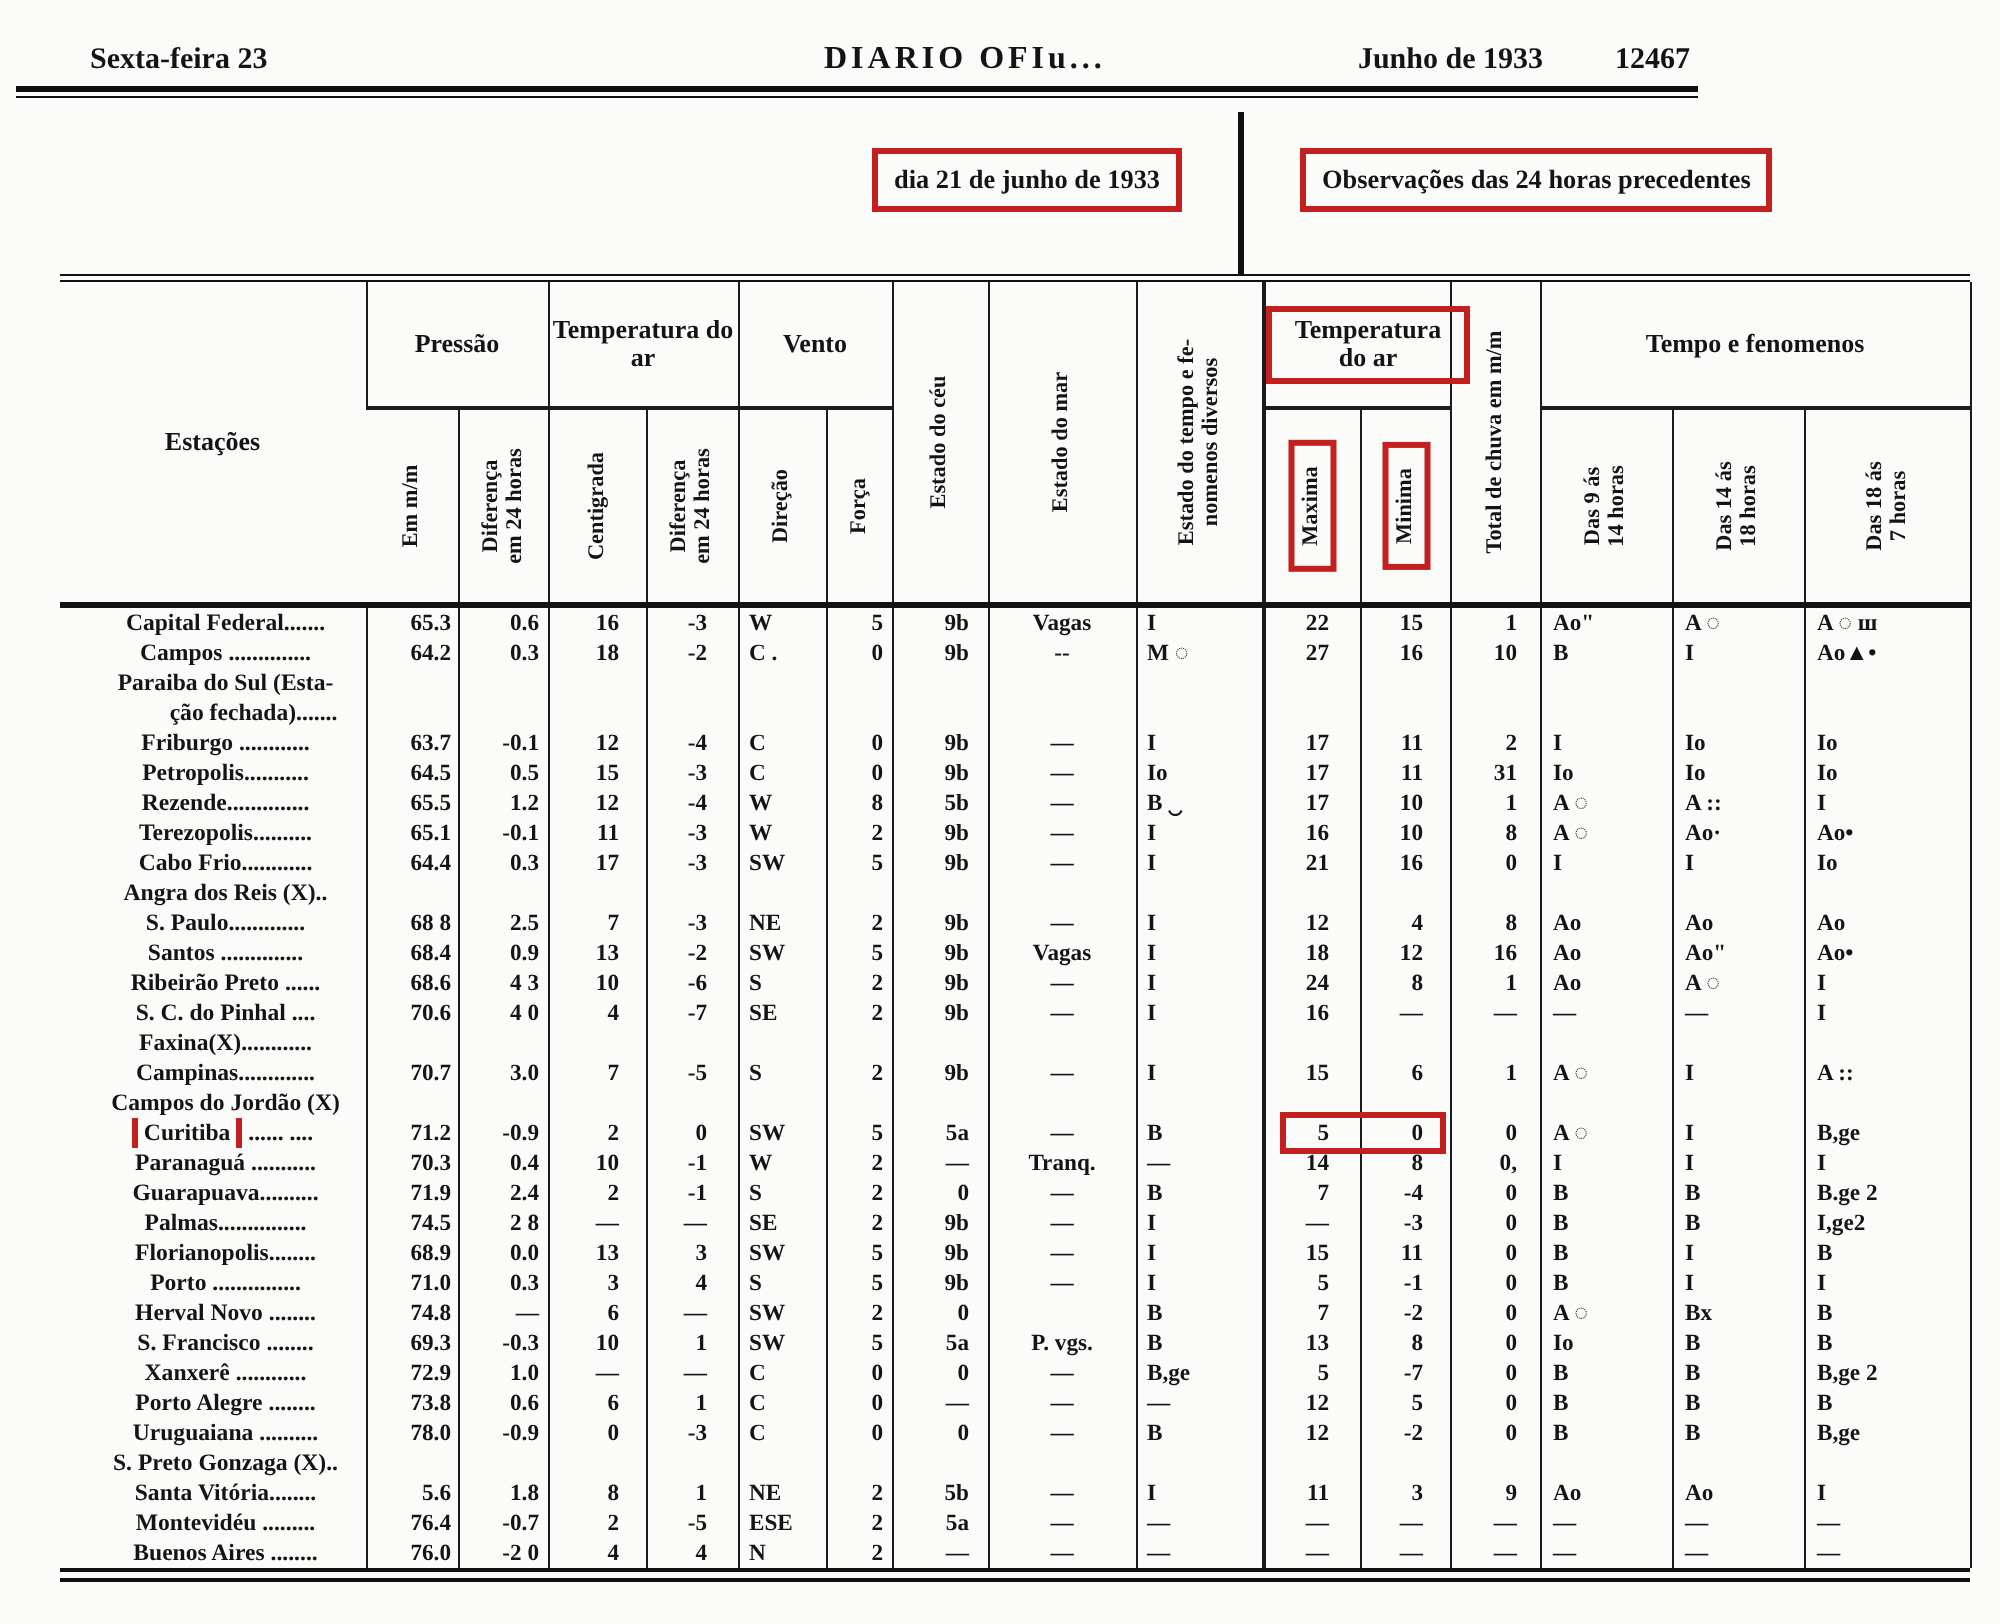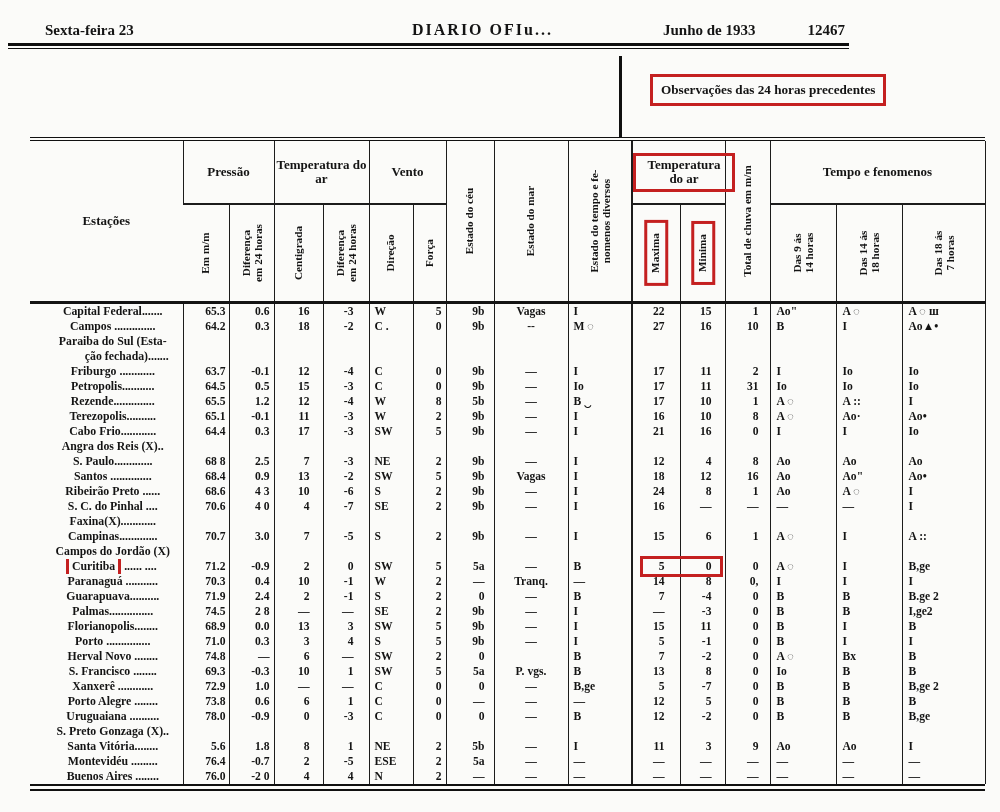--- a/index.html
+++ b/index.html
@@ -8,21 +8,21 @@
     background:#fbfbf9;
     font-family:"Liberation Serif","DejaVu Serif",serif;
     color:#141414;
     overflow:hidden;
   }
   .sheet { position:relative; width:863px; height:812px; }
 
   
   .mh-day   { position:absolute; left:45px;  top:22px; font-size:15px; font-weight:bold; }
   .mh-title { position:absolute; left:412px; top:21px; font-size:16px; font-weight:bold; letter-spacing:2px; }
-  .mh-right { position:absolute; right:18px; top:22px; font-size:15px; font-weight:bold; display:flex; gap:52px; }
+  .mh-right { position:absolute; right:18px; top:22px; font-size:15px; font-weight:bold; display:flex; gap:36px; }
   .top-rule { position:absolute; left:8px; right:14px; top:43px; height:2px;
               border-top:3.5px solid #0f0f0f; border-bottom:1.5px solid #0f0f0f; }
 
   
   .obs-prefix { position:absolute; left:18px; top:84px; font-size:13.2px; font-weight:bold; }
   .red-box { position:absolute; border:3px solid #c42020; padding:5px 8px;
              font-size:13.2px; font-weight:bold; white-space:nowrap; }
   #box-date { left:436px; top:74px; }
   #box-prec { left:650px; top:74px; }
   .vdivider { position:absolute; left:619px; top:56px; width:3px; height:81px; background:#101010; }
@@ -80,20 +80,21 @@
 <div class="sheet">
 
   <div class="mh-day">Sexta-feira 23</div>
   <div class="mh-title">DIARIO OFIu...</div>
   <div class="mh-right">
     <span>Junho de 1933</span>
     <span>12467</span>
   </div>
   <div class="top-rule"></div>
 
+  <div class="red-box" id="box-date">dia 21  de junho de 1933</div>
   <div class="red-box" id="box-prec">Observações das 24 horas precedentes</div>
   <div class="vdivider"></div>
 
   <div class="table-wrap">
     <table>
       <colgroup>
         <col style="width:153px">
           <col style="width:46px">
           <col style="width:45px">
         <col style="width:49px">

